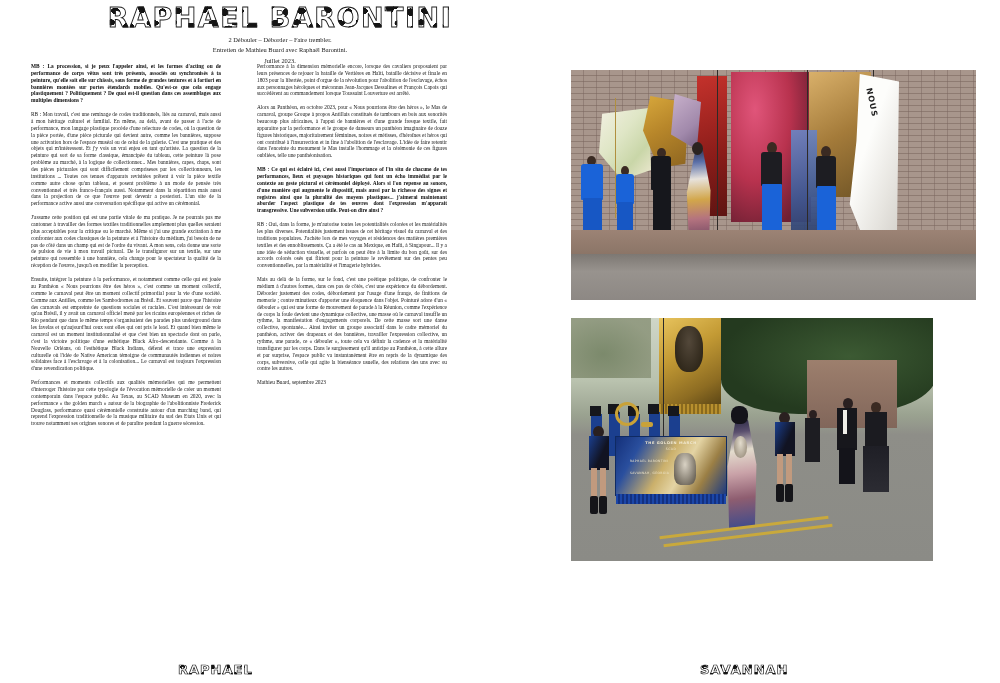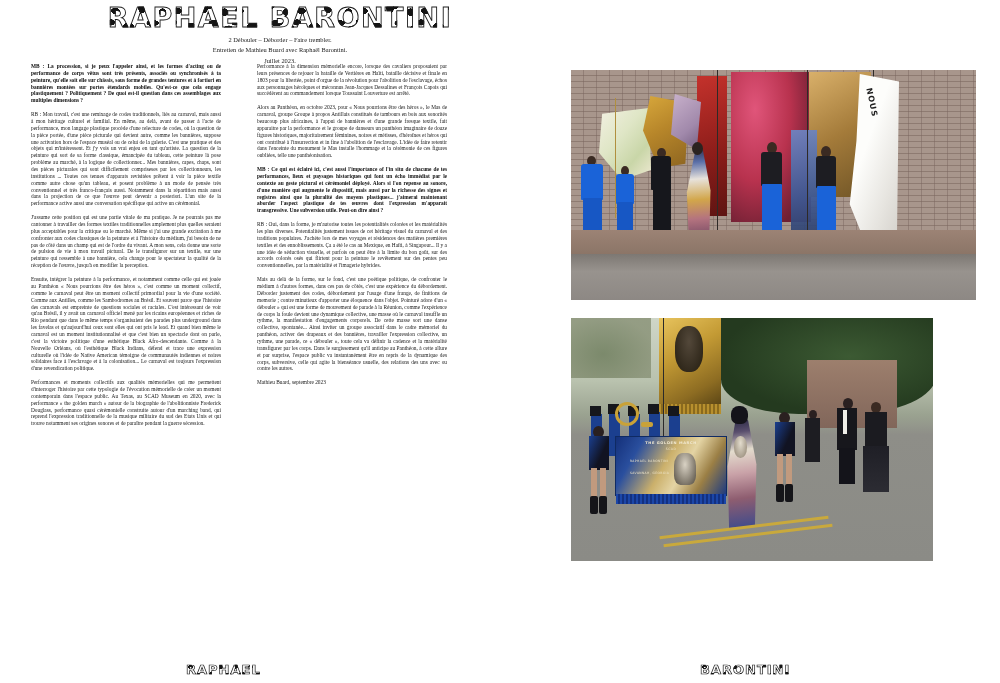--- a/index.html
+++ b/index.html
@@ -129,21 +129,21 @@
       radial-gradient(ellipse 4px 3px at 15% 28%, #141414 62%, transparent 65%),
       radial-gradient(ellipse 5px 3px at 42% 70%, #141414 60%, transparent 64%),
       radial-gradient(ellipse 3px 4px at 68% 22%, #141414 62%, transparent 66%),
       radial-gradient(ellipse 5px 3px at 88% 66%, #141414 60%, transparent 64%),
       radial-gradient(ellipse 3px 3px at 30% 92%, #141414 60%, transparent 65%);
     background-size: 30px 18px;
     background-repeat: repeat;
     -webkit-background-clip: text;
     background-clip: text;
   }
-  #footer-left  { left: 186px; margin-top: 28px; }
+  #footer-left  { left: 178px; margin-top: 28px; }
   #footer-right { left: 700px; }
 </style>
 </head>
 <body>
 
 <div id="masthead">
   <div class="cow-title">RAPHAEL BARONTINI</div>
   <div class="subtitle-block">
     <div>2 Débouler – Déborder – Faire trembler.</div>
     <div>Entretien de Mathieu Buard avec Raphaël Barontini.</div>
@@ -313,13 +313,13 @@
       <div style="position:absolute;left:294px;top:94px;width:22px;height:38px;background:#1b1b20;"></div>
       <div style="position:absolute;left:292px;top:128px;width:26px;height:46px;background:linear-gradient(#1f1f26,#2c2c33);"></div>
     </div>
 
     <div style="position:absolute;left:88px;top:208px;width:170px;height:3px;background:#c9a93c;transform:rotate(-7deg);"></div>
     <div style="position:absolute;left:92px;top:216px;width:170px;height:3px;background:#c9a93c;transform:rotate(-7deg);"></div>
   </div>
 </div>
 
 <div class="footer-mark" id="footer-left">RAPHAEL</div>
-<div class="footer-mark" id="footer-right">BARONTINI</div>
+<div class="footer-mark" id="footer-right">SAVANNAH</div>
 
 </body></html>

